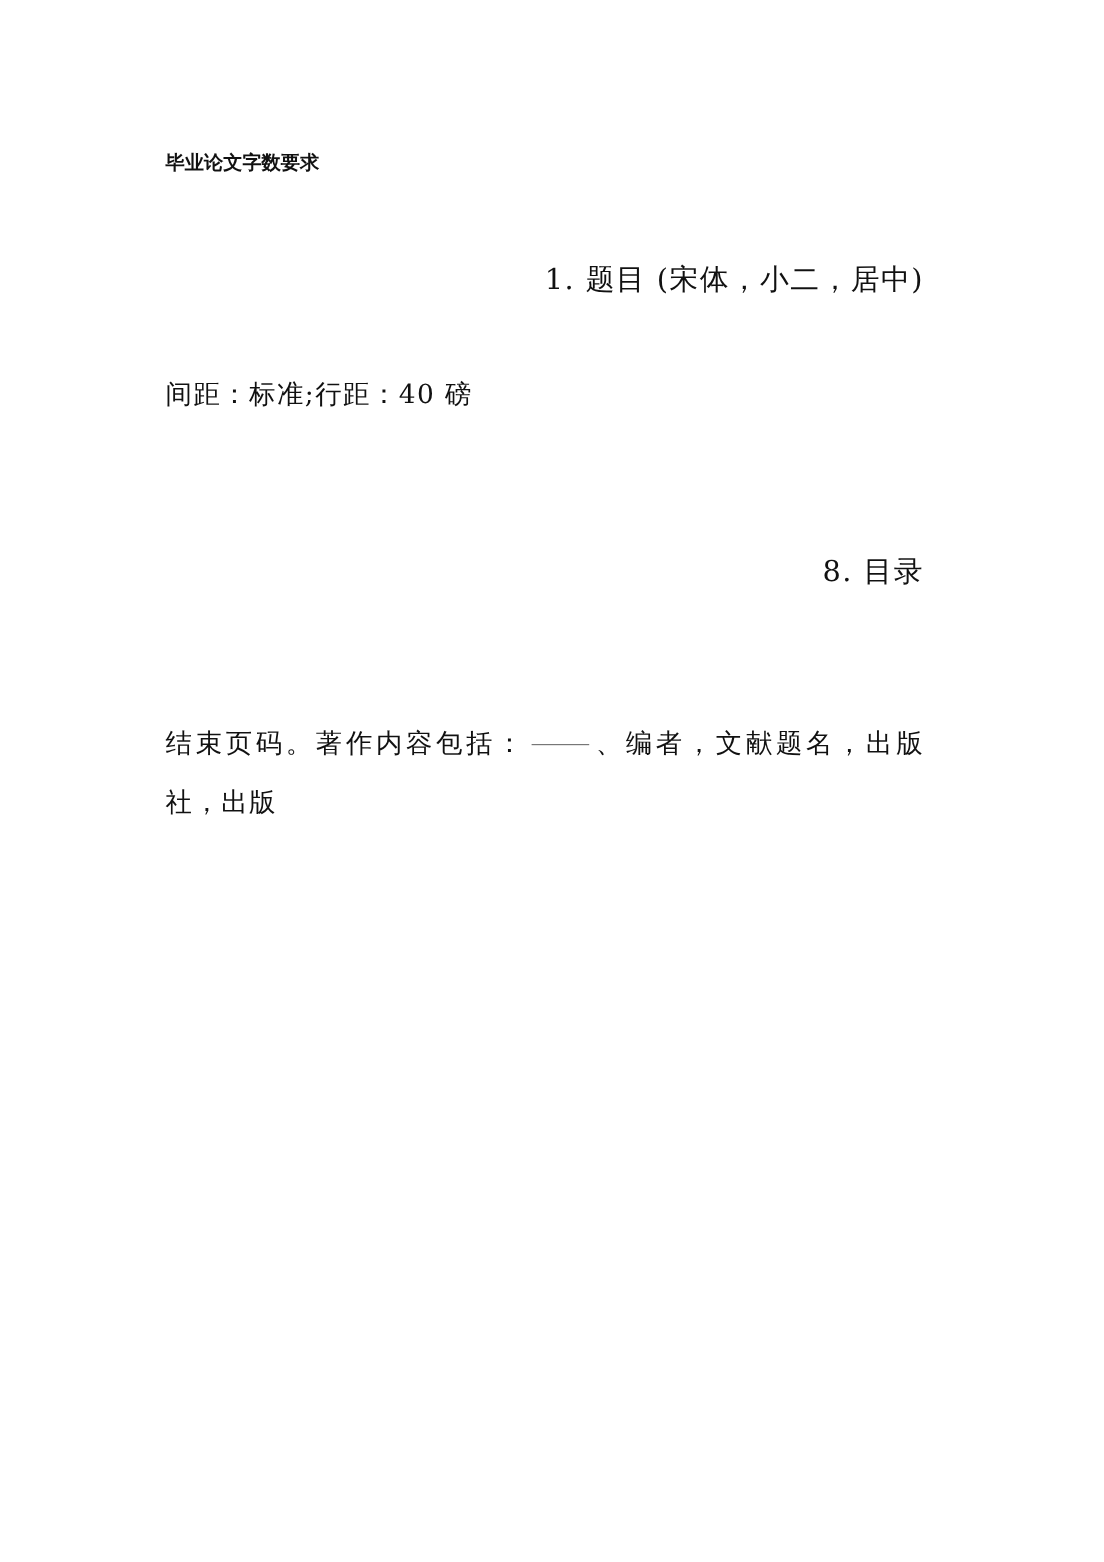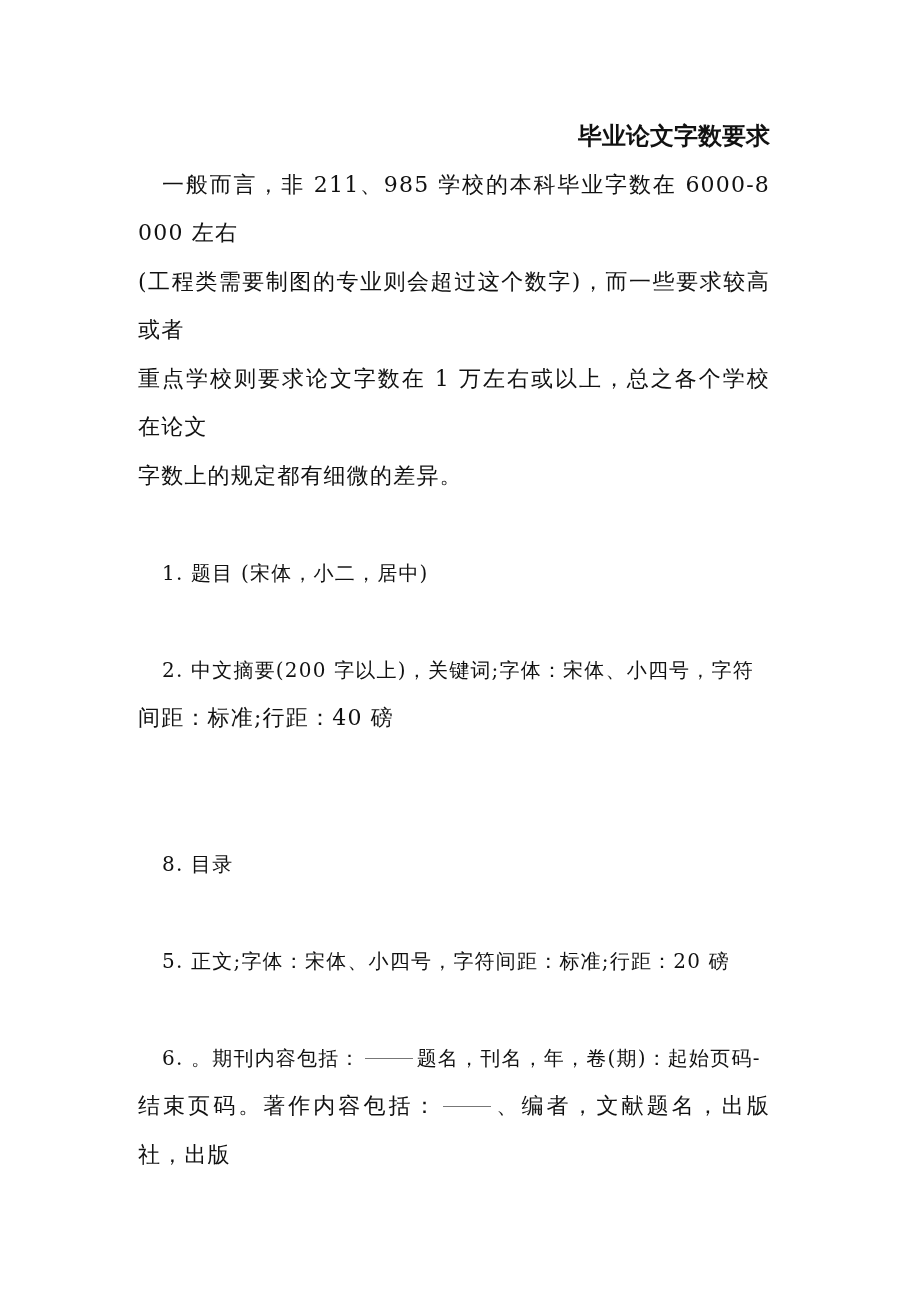--- a/index.html
+++ b/index.html
@@ -15,22 +15,22 @@
       font-family: "DejaVu Serif", "Liberation Serif", serif;
       color: #111111;
     }
     .page {
       position: absolute;
       left: 138px;
       top: 112px;
       width: 632px;
     }
     .title {
-      text-align: right;
-      font-size: 24px;
+      text-align: left;
+      font-size: 16px;
       font-weight: bold;
       line-height: 48.5px;
       height: 48.5px;
       margin: 0;
       letter-spacing: 0px;
     }
     .para {
       font-size: 22px;
       line-height: 48.5px;
       margin: 0;
@@ -38,79 +38,69 @@
       word-break: break-all;
       text-align: justify;
     }
     .indent {
       text-indent: 24px;
     }
     .blank {
       height: 48.5px;
     }
     .item {
-      font-size: 20px;
+      font-size: 24px;
       line-height: 48.5px;
       margin: 0;
       letter-spacing: 1.2px;
       text-indent: 24px;
       word-break: break-all;
+      text-align: right;
     }
     .blankline {
       display: inline-block;
       width: 48px;
       border-bottom: 1px solid #777;
       height: 0;
       vertical-align: 6px;
       margin: 0 4px;
     }
   </style>
 </head>
 <body>
 
 <div class="page">
 
   <h1 class="title">毕业论文字数要求</h1>
 
-  <div>
-    <p class="para indent">一般而言，非 211、985 学校的本科毕业字数在 6000-8000 左右</p>
-    <p class="para">(工程类需要制图的专业则会超过这个数字)，而一些要求较高或者</p>
-    <p class="para">重点学校则要求论文字数在 1 万左右或以上，总之各个学校在论文</p>
-    <p class="para">字数上的规定都有细微的差异。</p>
-  </div>
 
   <div class="blank"></div>
 
   <div>
     <p class="item">1. 题目 (宋体，小二，居中)</p>
   </div>
 
   <div class="blank"></div>
 
   <div>
-    <p class="item">2. 中文摘要(200 字以上)，关键词;字体：宋体、小四号，字符</p>
     <p class="para">间距：标准;行距：40 磅</p>
   </div>
 
   <div class="blank"></div>
 
 
   <div class="blank"></div>
 
   <div>
     <p class="item">8. 目录</p>
   </div>
 
   <div class="blank"></div>
 
-  <div>
-    <p class="item">5. 正文;字体：宋体、小四号，字符间距：标准;行距：20 磅</p>
-  </div>
 
   <div class="blank"></div>
 
   <div>
-    <p class="item"><span>6. 。期刊内容包括：</span><span class="blankline"></span><span>题名，刊名，年，卷(期)：起始页码-</span></p>
     <p class="para"><span>结束页码。著作内容包括：</span><span class="blankline"></span><span>、编者，文献题名，出版社，出版</span></p>
 
   </div>
 
 </div>
 
 </body></html>

